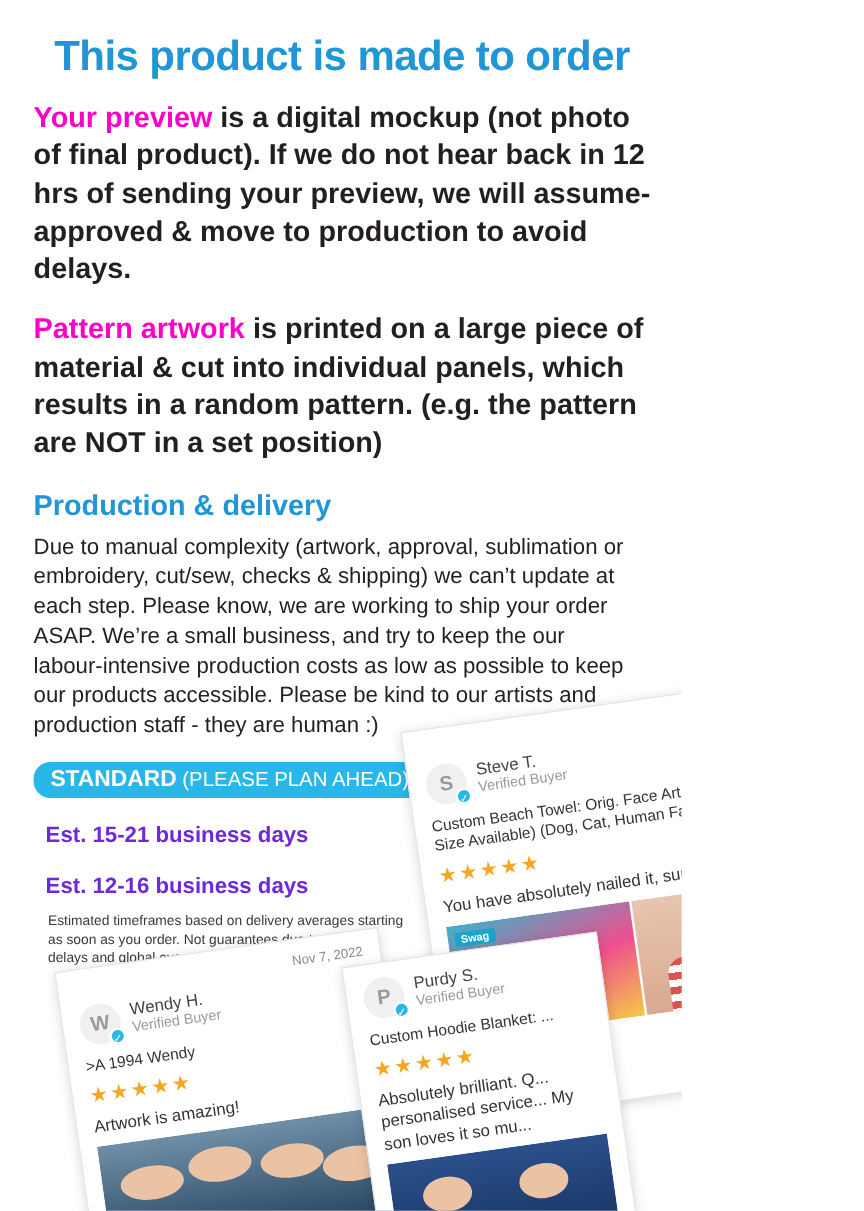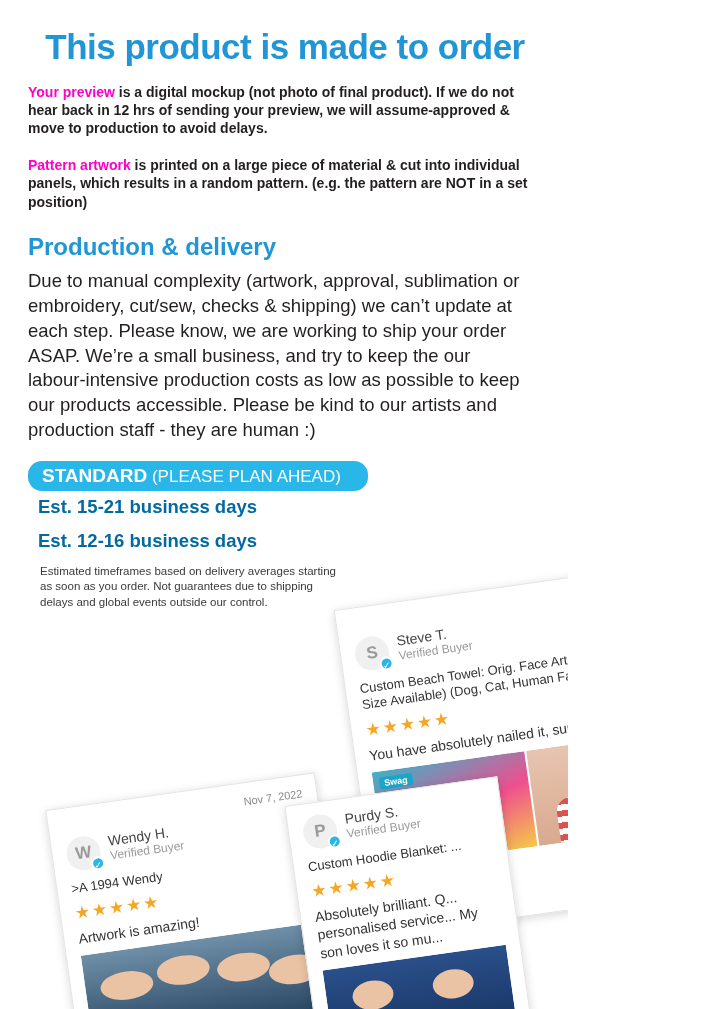--- a/index.html
+++ b/index.html
@@ -29,21 +29,21 @@
     font-size: 35px;
     line-height: 1.1;
     font-weight: bold;
     color: #2196d6;
     text-align: center;
     margin: 8px 0 14px 0;
     letter-spacing: -0.5px;
   }
 
   p.para {
-    font-size: 14px;
+    font-size: 24px;
     line-height: 1.32;
     margin: 16px 0 18px 0;
     font-weight: bold;
     color: #231f20;
   }
 
   .hl {
     color: #ff00c8;
     font-weight: bold;
   }
@@ -81,22 +81,22 @@
   .tier-bar .sub {
     font-weight: normal;
     font-size: 17px;
   }
   .tier-standard { background: #29b6e8; }
   .tier-fast { background: #f79b70; }
   .tier-fastest { background: #ff0000; }
   .tier-est {
     font-size: 18.5px;
     font-weight: bold;
-    margin: 5px 0 12px 10px;
-    color: #0369a1;
+    margin: 20px 0 12px 10px;
+    color: #6d28d9;
   }
 
   .disclaimer {
     font-size: 11.5px;
     line-height: 1.35;
     color: #3a3a3a;
     width: 300px;
     margin: 10px 0 0 12px;
   }
 

